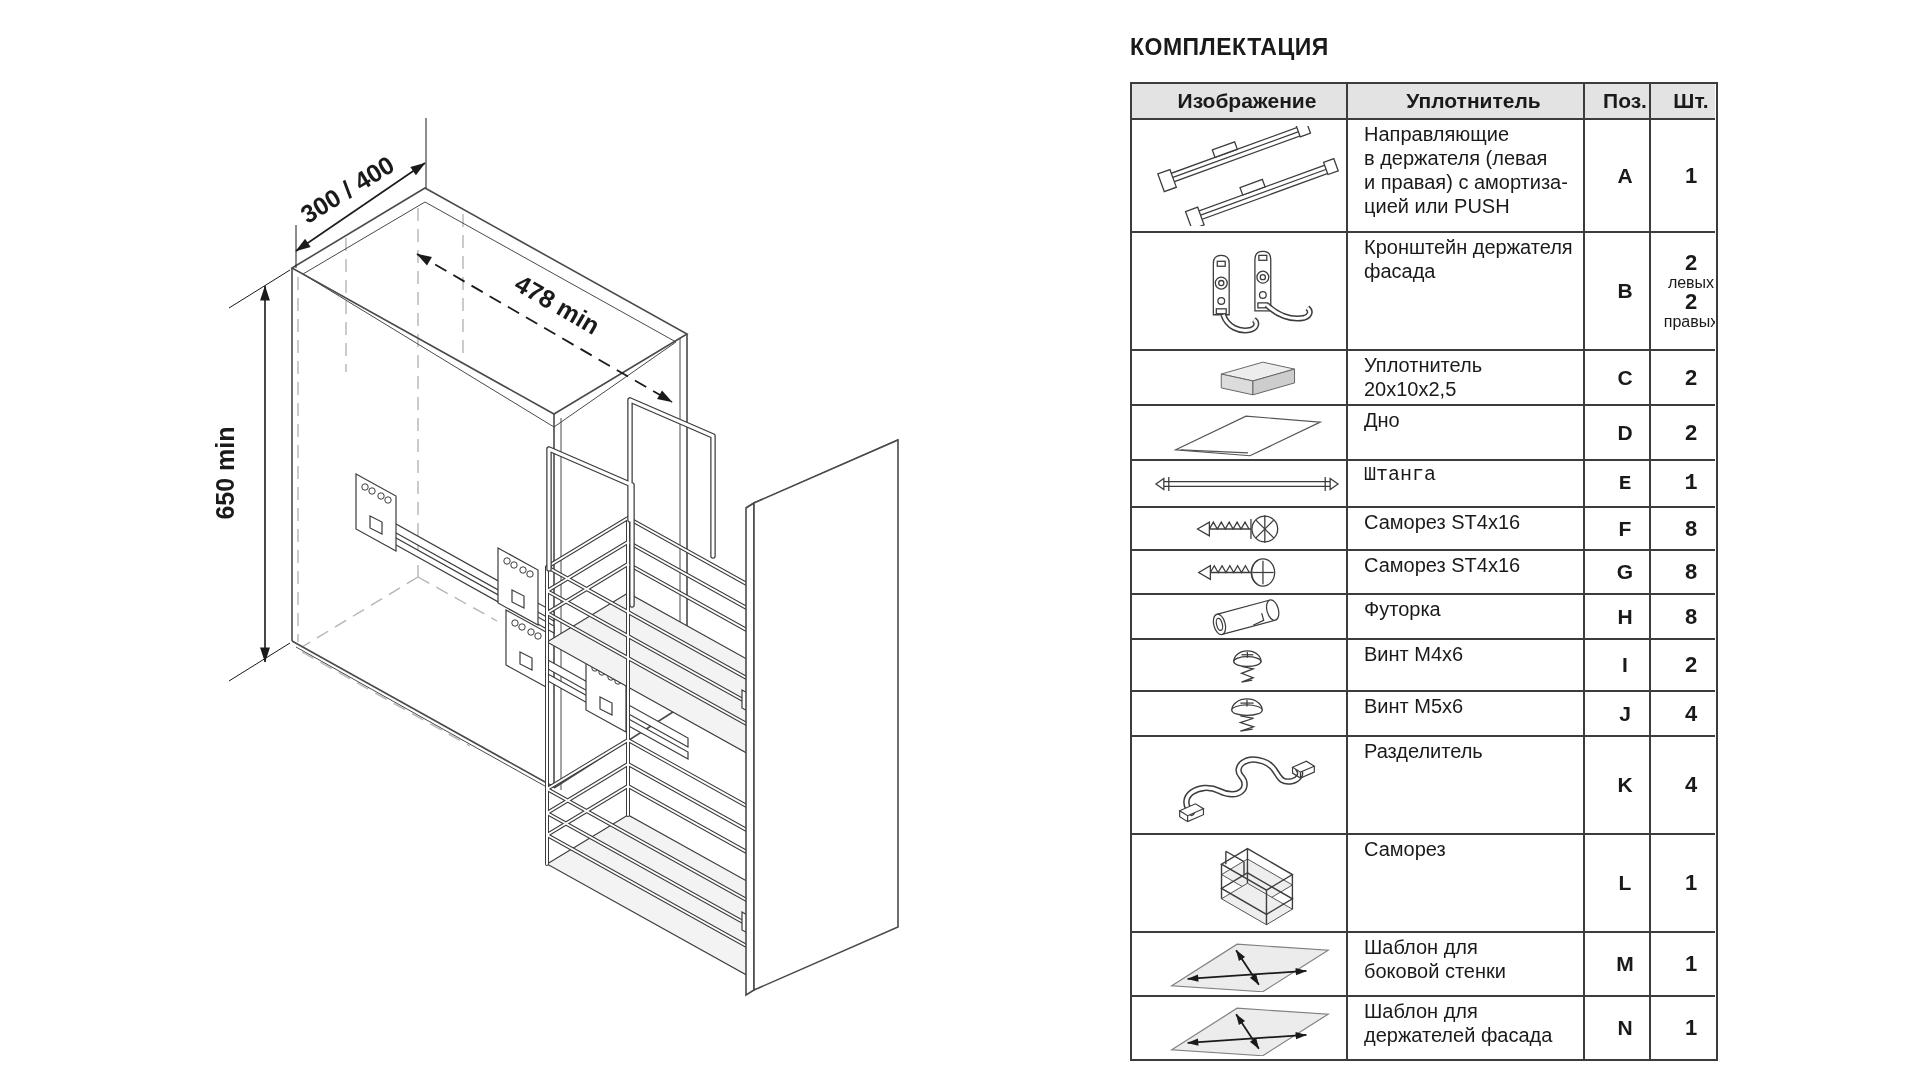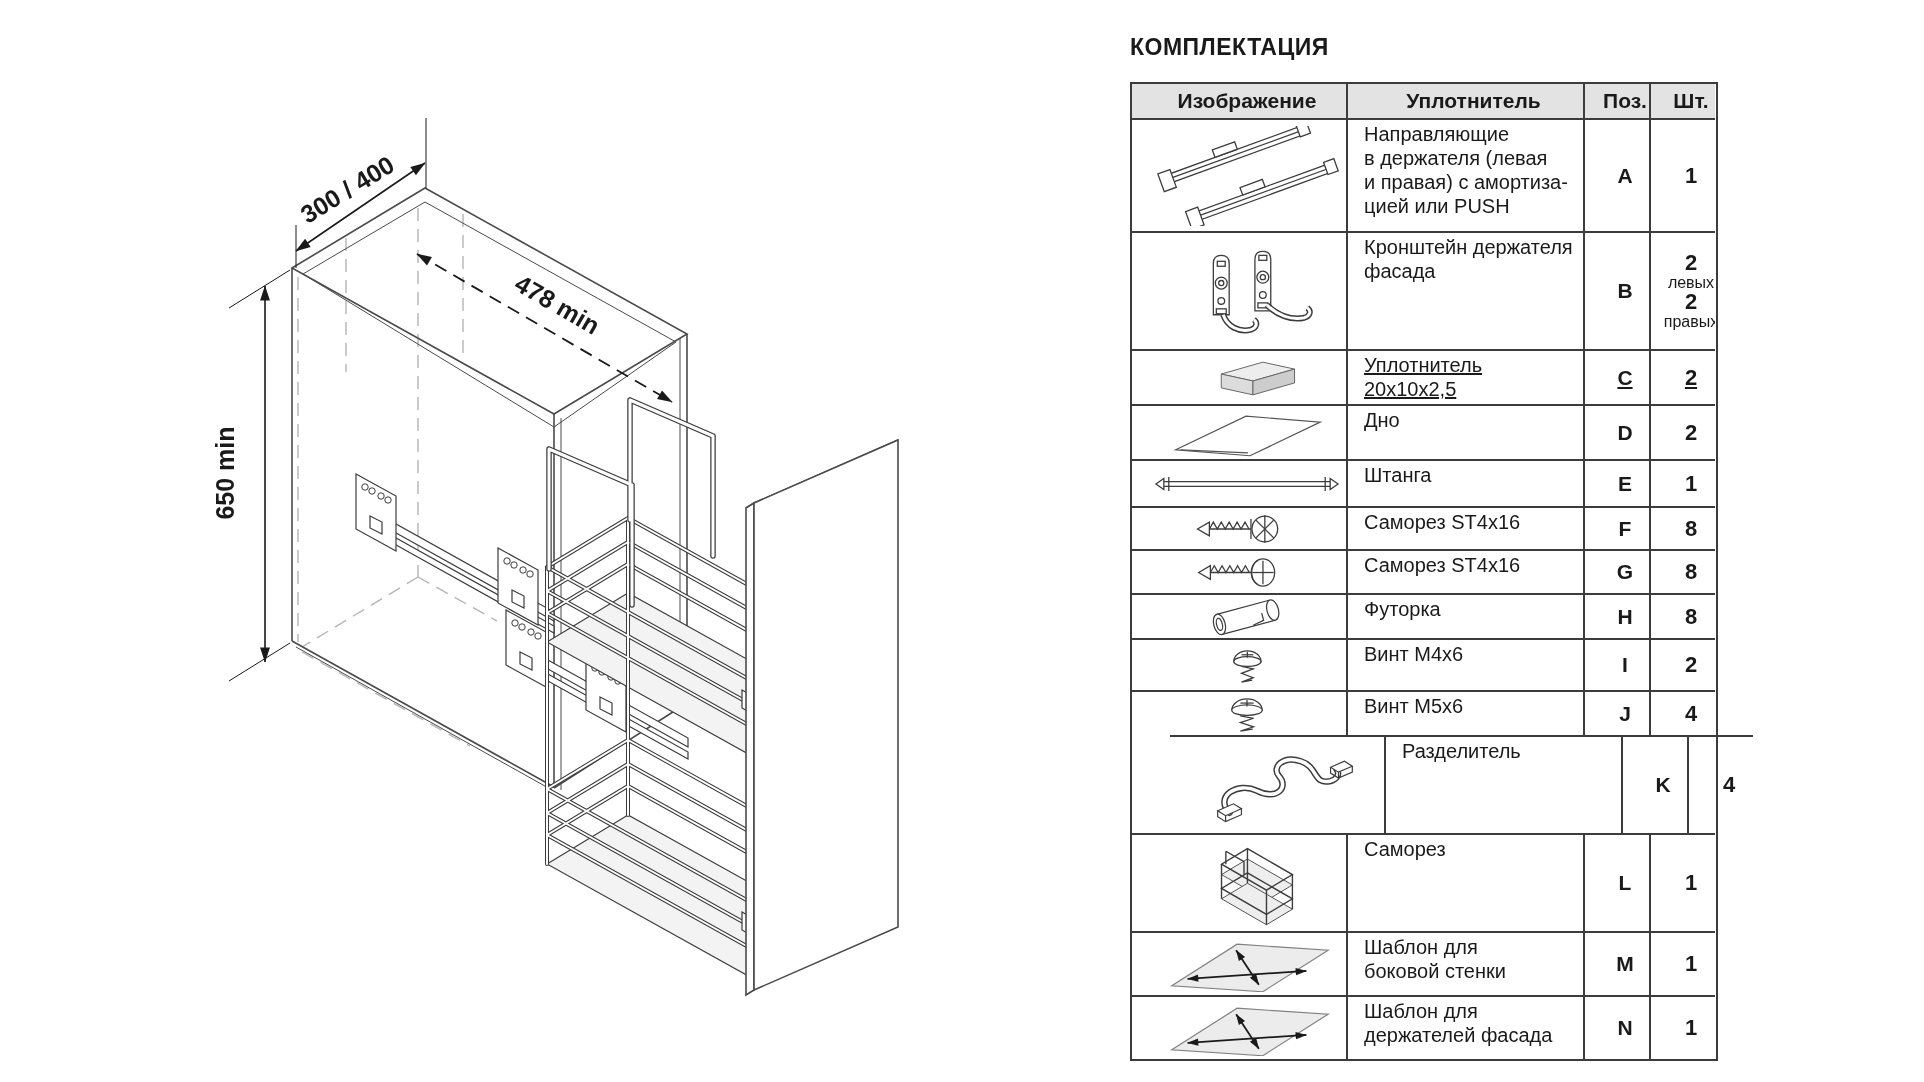--- a/index.html
+++ b/index.html
@@ -198,21 +198,21 @@
           <div>фасада</div>
         </div>
         <div class="c-pos">B</div>
         <div class="c-qty">
           <div class="qty-num">2</div>
           <div class="qty-sub">левых</div>
           <div class="qty-num">2</div>
           <div class="qty-sub">правых</div>
         </div>
       </div>
-      <div class="trow" style="height: 55px; text-decoration: underline;">
+      <div class="trow" style="height: 55px;">
         <div class="c-img">
           <svg width="200" height="48" viewBox="0 0 200 48">
             <use href="#sym-seal-icon"></use>
           </svg>
         </div>
         <div class="c-name">
           <div>Уплотнитель 20x10x2,5</div>
         </div>
         <div class="c-pos">C</div>
         <div class="c-qty">
@@ -226,21 +226,21 @@
           </svg>
         </div>
         <div class="c-name">
           <div>Дно</div>
         </div>
         <div class="c-pos">D</div>
         <div class="c-qty">
           <div class="qty-num">2</div>
         </div>
       </div>
-      <div class="trow" style="height: 47px;">
+      <div class="trow" style="height: 47px; font-family: Liberation Mono, monospace;">
         <div class="c-img">
           <svg width="200" height="40" viewBox="0 0 200 40">
             <use href="#sym-rod-icon"></use>
           </svg>
         </div>
         <div class="c-name">
           <div>Штанга</div>
         </div>
         <div class="c-pos">E</div>
         <div class="c-qty">
@@ -310,21 +310,21 @@
           </svg>
         </div>
         <div class="c-name">
           <div>Винт M5x6</div>
         </div>
         <div class="c-pos">J</div>
         <div class="c-qty">
           <div class="qty-num">4</div>
         </div>
       </div>
-      <div class="trow" style="height: 98px; margin-left: 38px;">
+      <div class="trow" style="height: 98px;">
         <div class="c-img">
           <svg width="200" height="88" viewBox="0 0 200 88">
             <use href="#sym-divider-icon"></use>
           </svg>
         </div>
         <div class="c-name">
           <div>Разделитель</div>
         </div>
         <div class="c-pos">K</div>
         <div class="c-qty">

